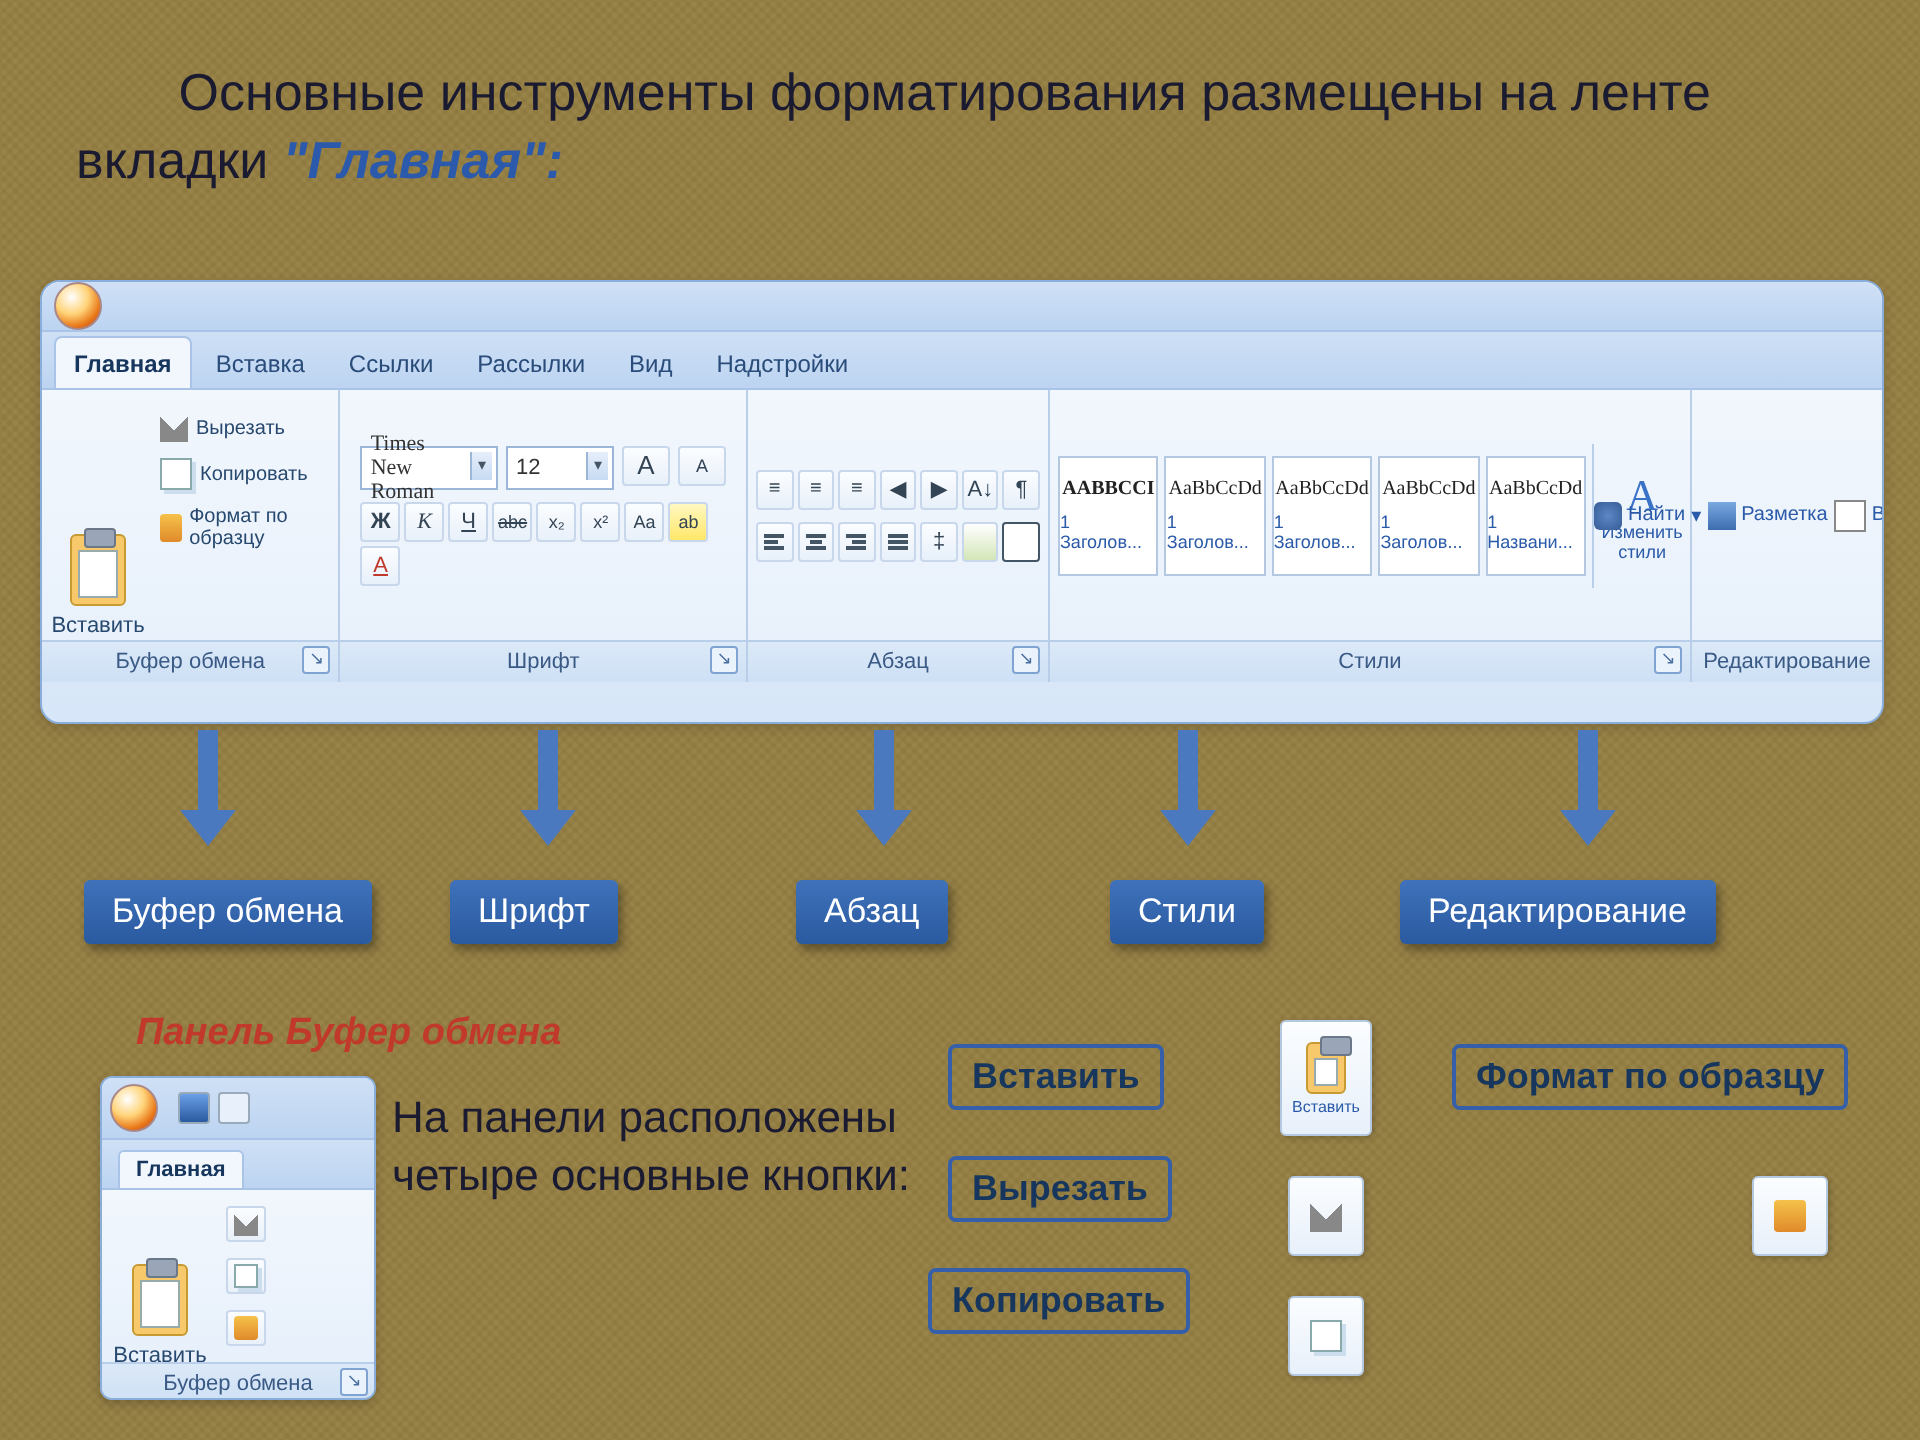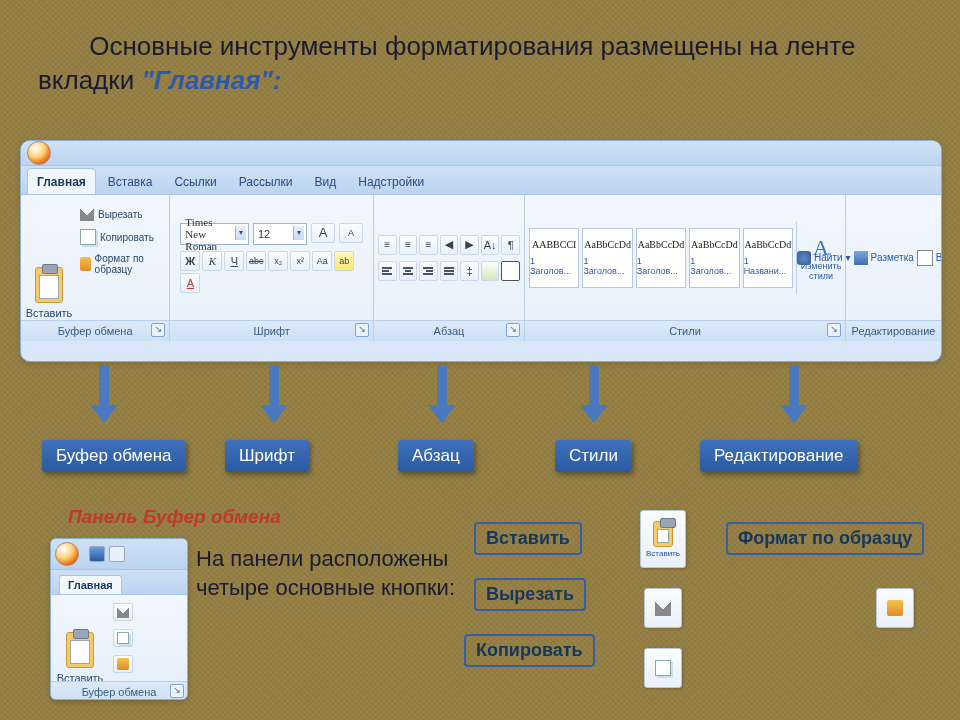--- a/index.html
+++ b/index.html
@@ -268,21 +268,21 @@
       <div class="group-label">
           <span>Абзац</span>
           <span class="dl">↘</span>
         </div>
     </div>
 
     <div class="group g-styles">
       <div class="group-body">
           <div class="styles-body">
         <div class="sbox">
-              <div class="prev" style="font-weight:400">AABBCCI</div>
+              <div class="prev" style="font-weight:700">AABBCCI</div>
               <div class="nm">1 Заголов...</div>
             </div>
         <div class="sbox">
               <div class="prev">AaBbCcDd</div>
               <div class="nm">1 Заголов...</div>
             </div>
         <div class="sbox">
               <div class="prev">AaBbCcDd</div>
               <div class="nm">1 Заголов...</div>
             </div>

